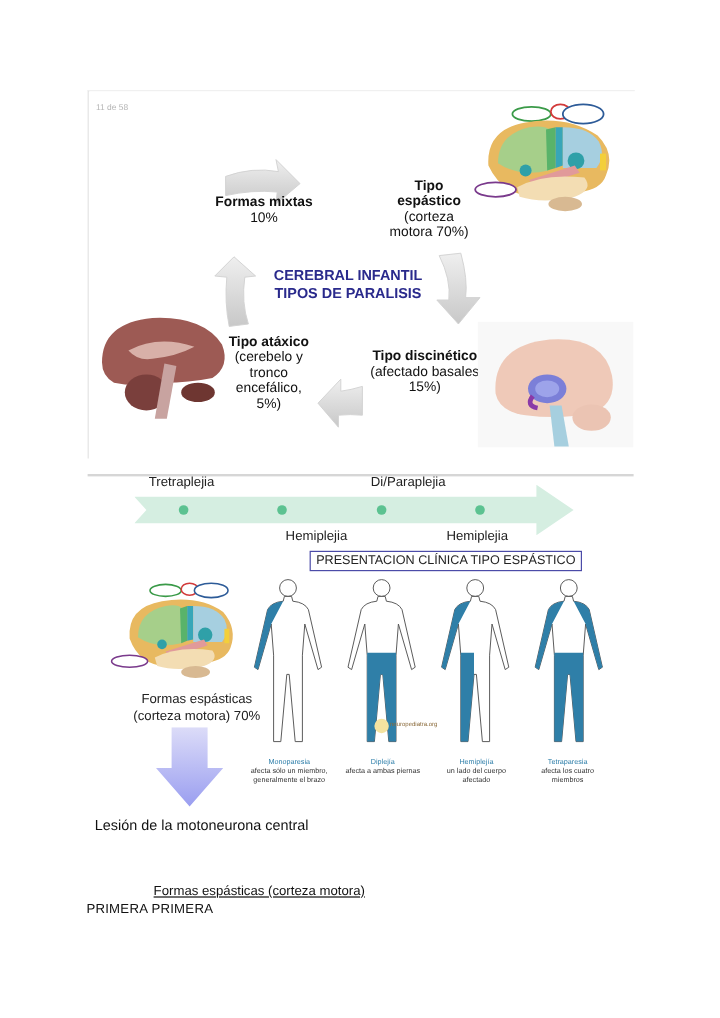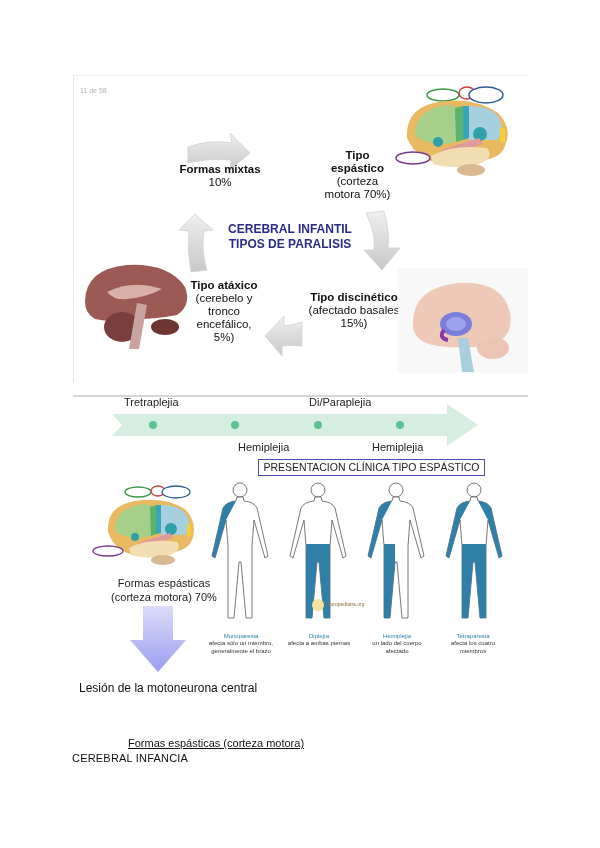--- a/index.html
+++ b/index.html
@@ -217,13 +217,13 @@
   <div class="fig-desc">un lado del cuerpo</div>
   <div class="fig-desc">afectado</div>
 </div>
 <div class="abs" style="left:437px;top:633px;width:72px;">
   <div class="fig-title">Tetraparesia</div>
   <div class="fig-desc">afecta los cuatro</div>
   <div class="fig-desc">miembros</div>
 </div>
 
 <div class="abs underline-title">Formas espásticas (corteza motora)</div>
-<div class="abs infancia">CEREBRAL INFANCIA</div>
+<div class="abs infancia">PRIMERA PRIMERA</div>
 
 </body></html>

